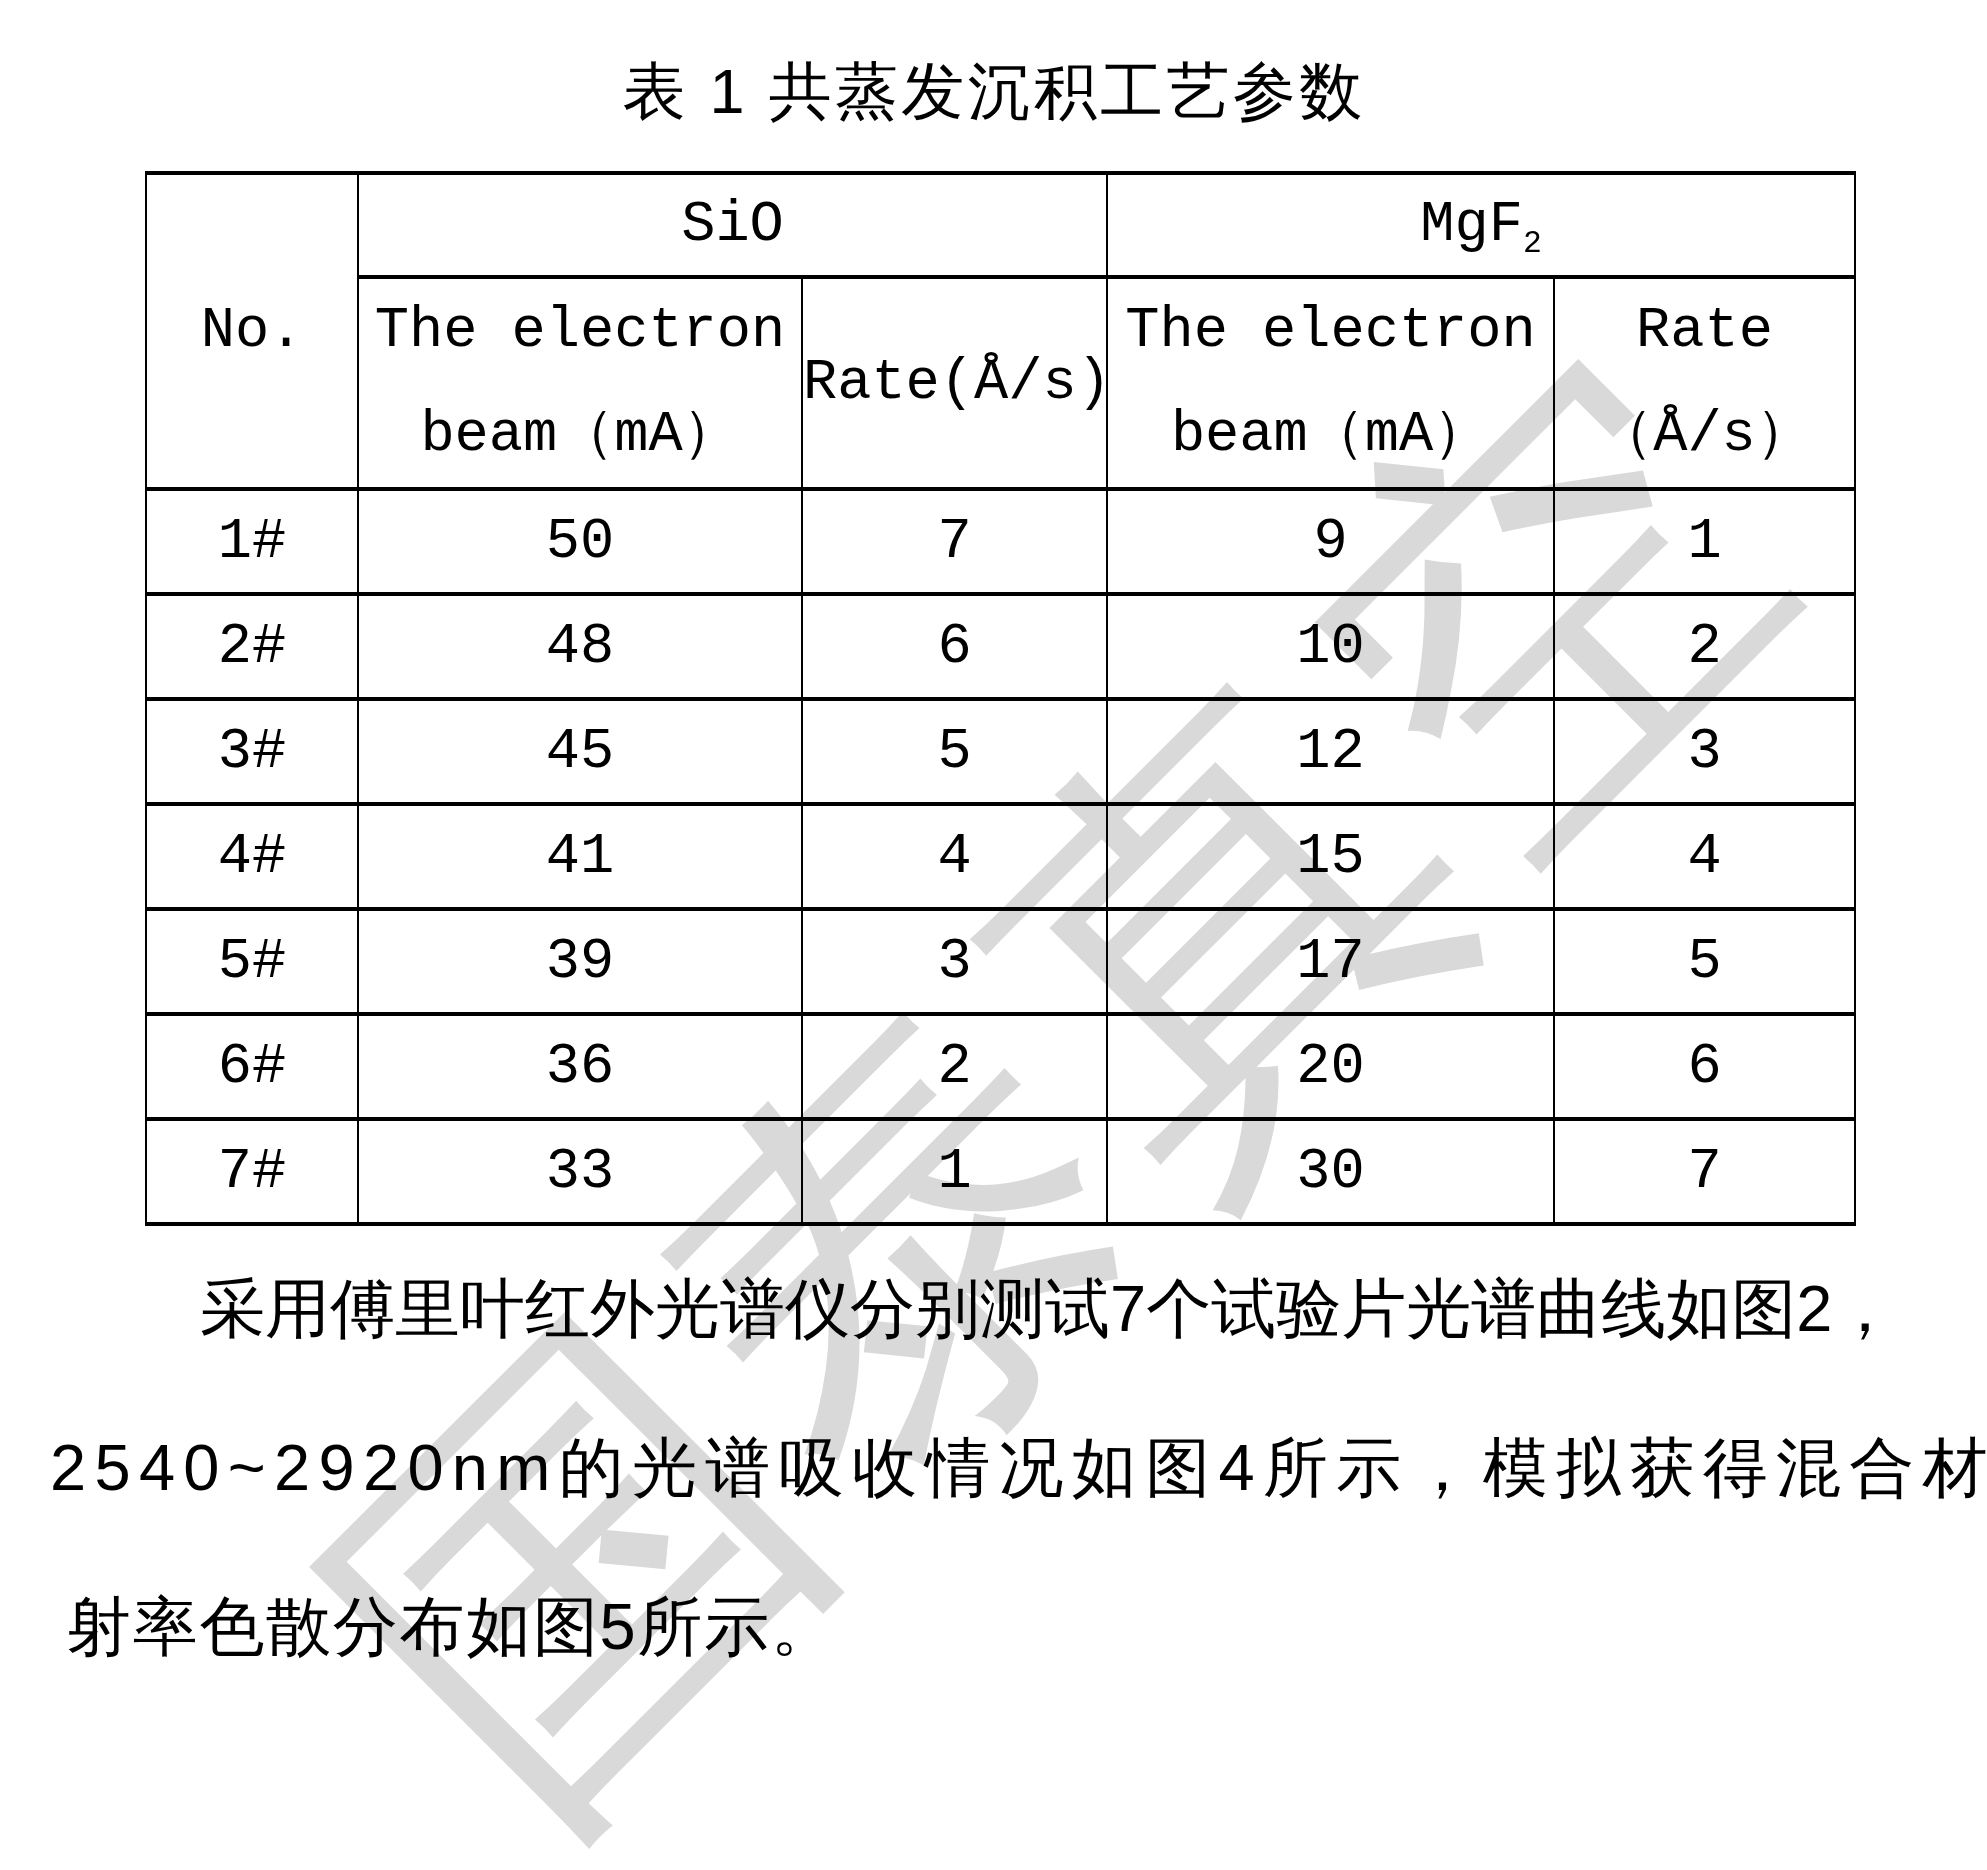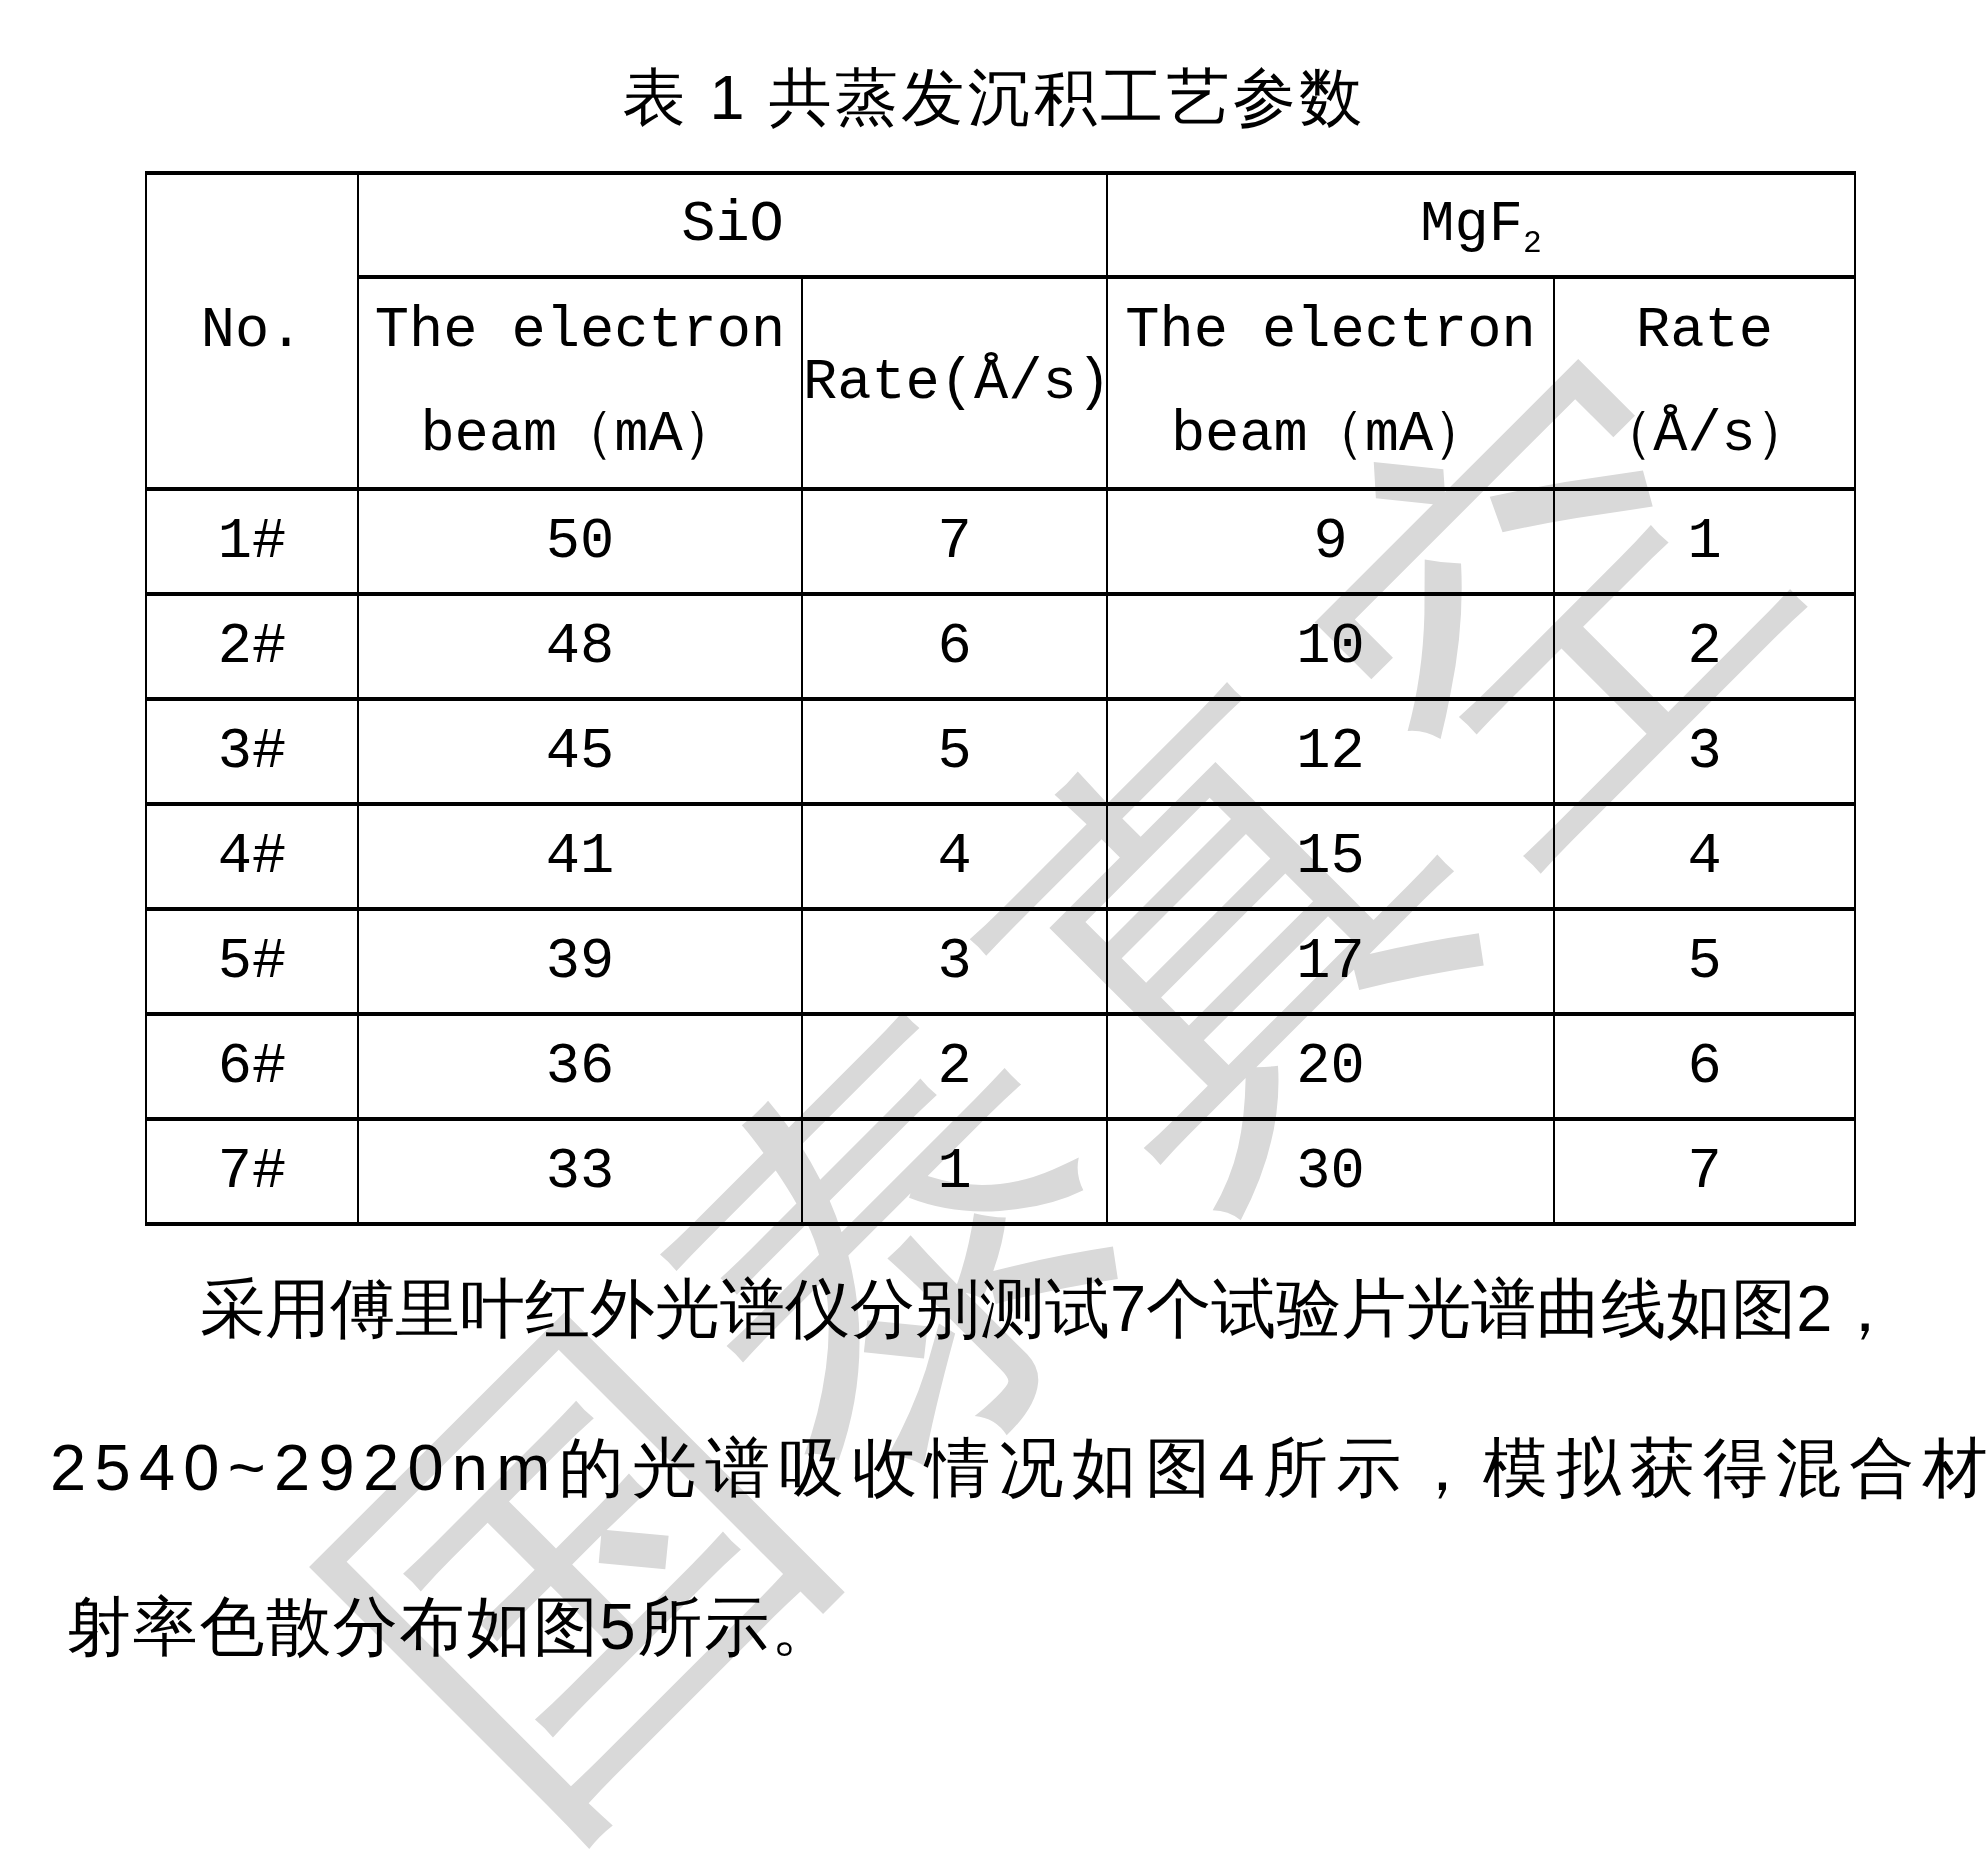--- a/index.html
+++ b/index.html
@@ -31,21 +31,21 @@
   }
   .content {
     position: absolute;
     left: 0; top: 0;
     width: 1988px;
     height: 1870px;
     z-index: 1;
   }
   .doc-title {
     position: absolute;
-    top: 51px;
+    top: 45px;
     left: 0;
     width: 1988px;
     height: 92px;
     line-height: 92px;
     text-align: center;
     font-size: 63px;
     font-weight: 500;
     letter-spacing: 3.3px;
   }
   table.params {

